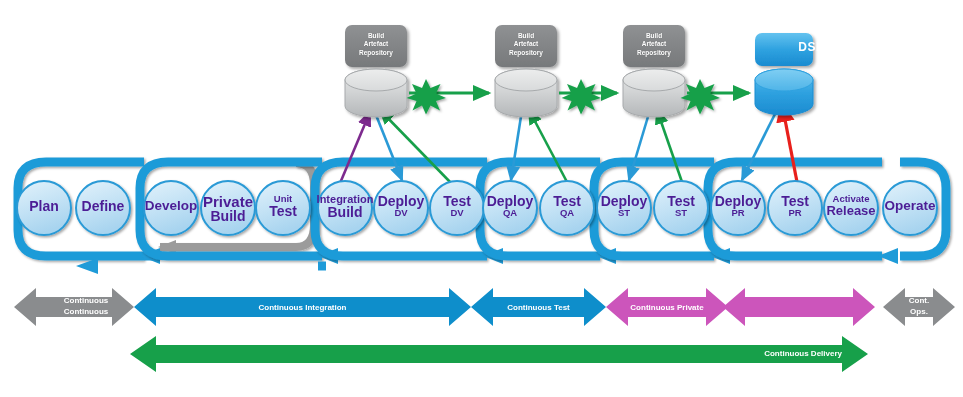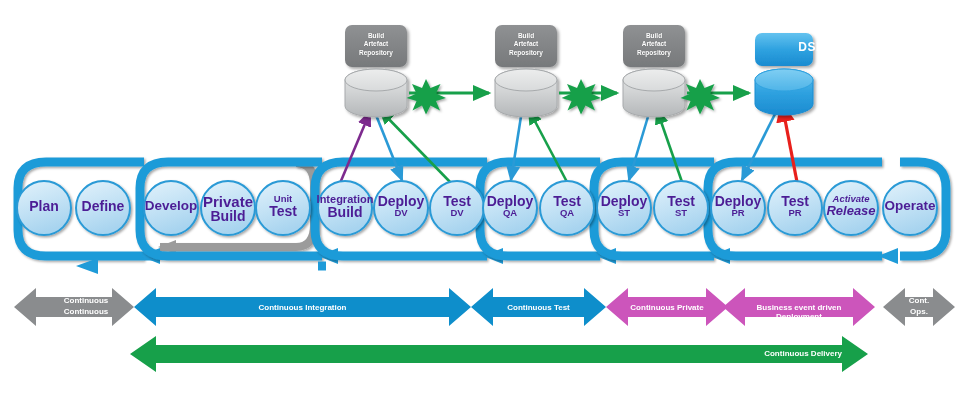--- a/index.html
+++ b/index.html
@@ -267,21 +267,21 @@
   </div>
 
   <div class="lbl circle-label" style="left:708px;top:194px;width:60px;">
     <div style="font-size:14px;">Deploy</div>
     <div style="font-size:9.5px;">PR</div>
   </div>
   <div class="lbl circle-label" style="left:765px;top:194px;width:60px;">
     <div style="font-size:14px;">Test</div>
     <div style="font-size:9.5px;">PR</div>
   </div>
-  <div class="lbl circle-label" style="left:820px;top:194px;width:62px;font-style:italic;">
+  <div class="lbl circle-label" style="left:820px;top:194px;width:62px;">
     <div style="font-size:9.5px;">Activate</div>
     <div style="font-size:13px;">Release</div>
   </div>
 
   <div class="lbl circle-label" style="left:877px;top:199px;width:66px;font-size:13.5px;">
     <span>Operate</span>
   </div>
 
   <div class="lbl repo-label" style="left:345px;top:32px;width:62px;">
     <div>Build</div>
@@ -324,23 +324,20 @@
   </div>
   <div class="lbl bar-label" style="left:156px;top:303px;width:293px;font-size:8px;">
     <span>Continuous Integration</span>
   </div>
   <div class="lbl bar-label" style="left:493px;top:303px;width:91px;font-size:8px;">
     <span>Continuous Test</span>
   </div>
   <div class="lbl bar-label" style="left:628px;top:303px;width:78px;font-size:8px;">
     <span>Continuous Private</span>
   </div>
-  <div class="lbl bar-label" style="left:745px;top:303px;width:108px;font-size:8px;">
-    <span>Business event driven Deployment</span>
-  </div>
   <div class="lbl bar-label" style="left:905px;top:296px;width:28px;font-size:8px;line-height:1.35;">
     <div>Cont.</div>
     <div>Ops.</div>
   </div>
   <div class="lbl bar-label" style="left:156px;top:349px;width:686px;font-size:8px;text-align:right;">
     <span>Continuous Delivery</span>
   </div>
 
 </div>
 

